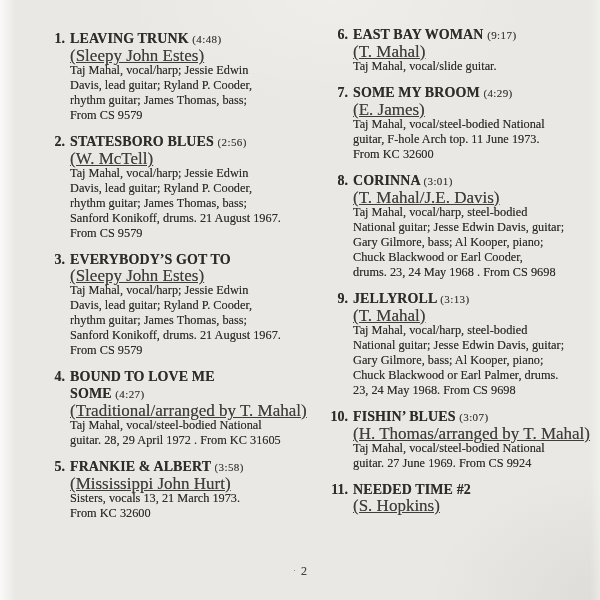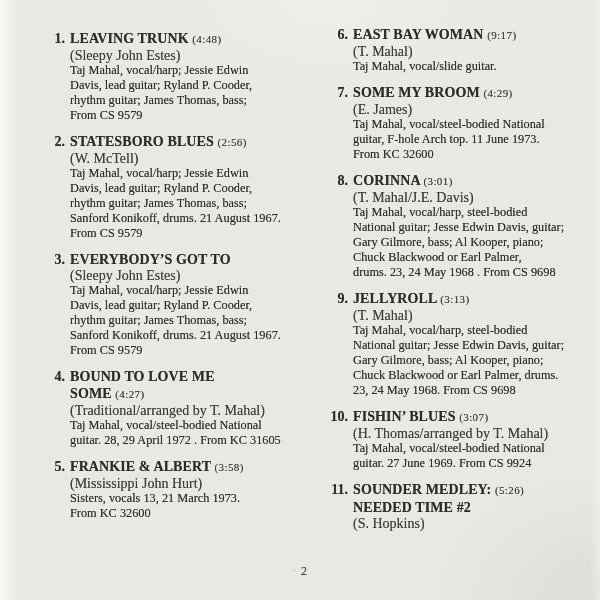--- a/index.html
+++ b/index.html
@@ -46,24 +46,25 @@
     letter-spacing:0.1px;
     white-space:nowrap;
   }
   .dur{
     font-weight:400;
     font-size:11px;
     color:var(--muted);
     letter-spacing:0.4px;
   }
   .writer{
-    font-size:14px;
+    font-size:17px;
     line-height:15px;
     color:var(--muted);
     white-space:nowrap;
+    text-decoration:underline;
   }
   .credit{
     font-size:12.3px;
     line-height:15px;
     white-space:nowrap;
   }
   .page-num{
     position:absolute;
     left:0;right:0;top:564px;
     text-align:center;
@@ -157,21 +158,21 @@
         </div>
       </div>
       <div class="track">
         <div class="num">8.</div>
         <div class="content">
           <div class="title-line"><span class="ttl">CORINNA</span> <span class="dur">(3:01)</span></div>
           <div class="writer">(T. Mahal/J.E. Davis)</div>
           <div class="credit">Taj Mahal, vocal/harp, steel-bodied</div>
           <div class="credit">National guitar; Jesse Edwin Davis, guitar;</div>
           <div class="credit">Gary Gilmore, bass; Al Kooper, piano;</div>
-          <div class="credit">Chuck Blackwood or Earl Palmer,</div>
+          <div class="credit">Chuck Blackwood or Earl Cooder,</div>
           <div class="credit">drums. 23, 24 May 1968 . From CS 9698</div>
         </div>
       </div>
       <div class="track">
         <div class="num">9.</div>
         <div class="content">
           <div class="title-line"><span class="ttl">JELLYROLL</span> <span class="dur">(3:13)</span></div>
           <div class="writer">(T. Mahal)</div>
           <div class="credit">Taj Mahal, vocal/harp, steel-bodied</div>
           <div class="credit">National guitar; Jesse Edwin Davis, guitar;</div>
@@ -185,21 +186,20 @@
         <div class="content">
           <div class="title-line"><span class="ttl">FISHIN’ BLUES</span> <span class="dur">(3:07)</span></div>
           <div class="writer">(H. Thomas/arranged by T. Mahal)</div>
           <div class="credit">Taj Mahal, vocal/steel-bodied National</div>
           <div class="credit">guitar. 27 June 1969. From CS 9924</div>
         </div>
       </div>
       <div class="track">
         <div class="num">11.</div>
         <div class="content">
-          <div class="title-line"><span class="ttl">SOUNDER MEDLEY:</span> <span class="dur">(5:26)</span></div>
           <div class="title-line"><span class="ttl">NEEDED TIME #2</span></div>
           <div class="writer">(S. Hopkins)</div>
         </div>
       </div>
     </div>
   <div class="page-num">
     <span class="pfx">·</span><span>2</span>
   </div>
 </div>
 

